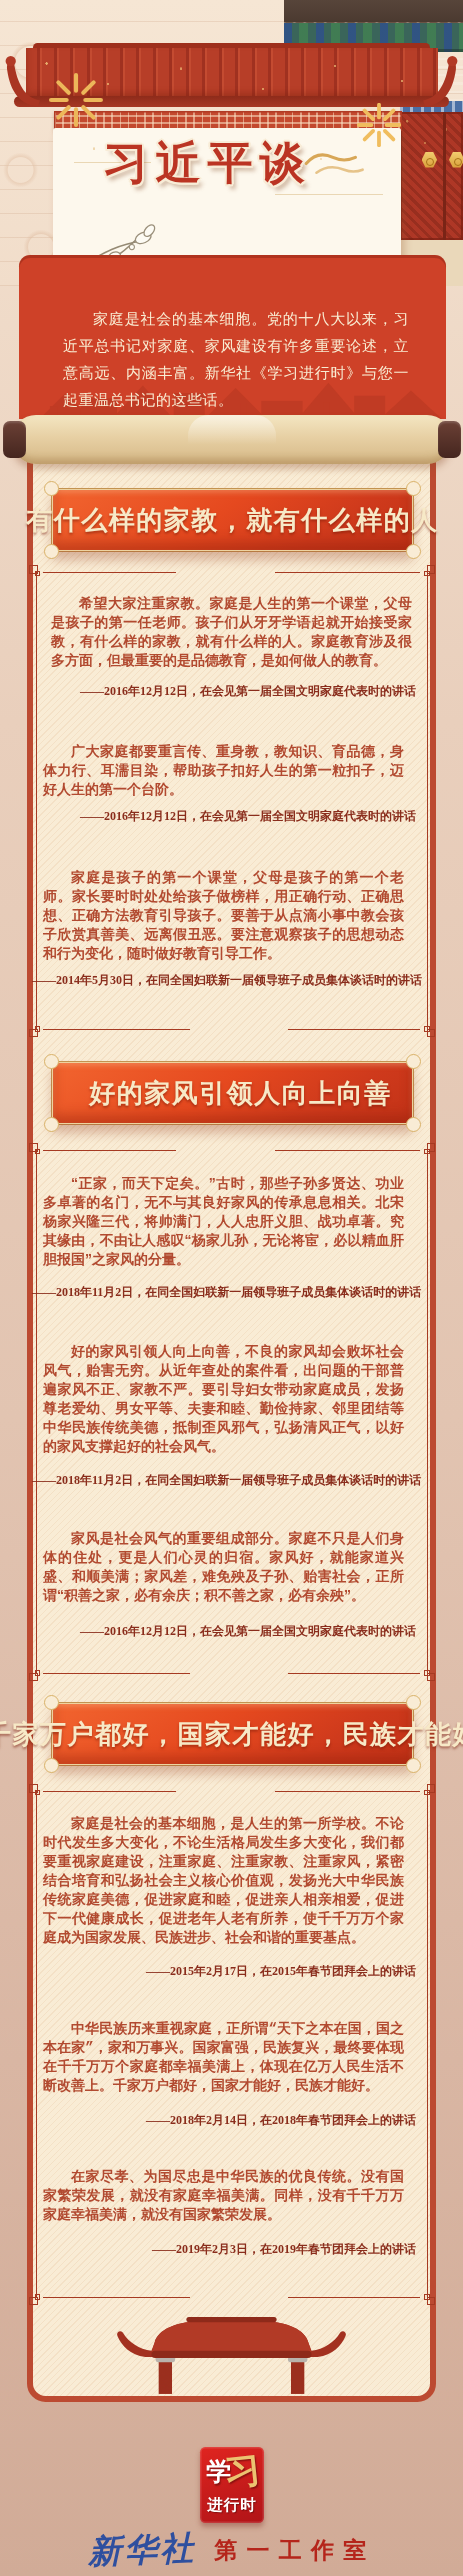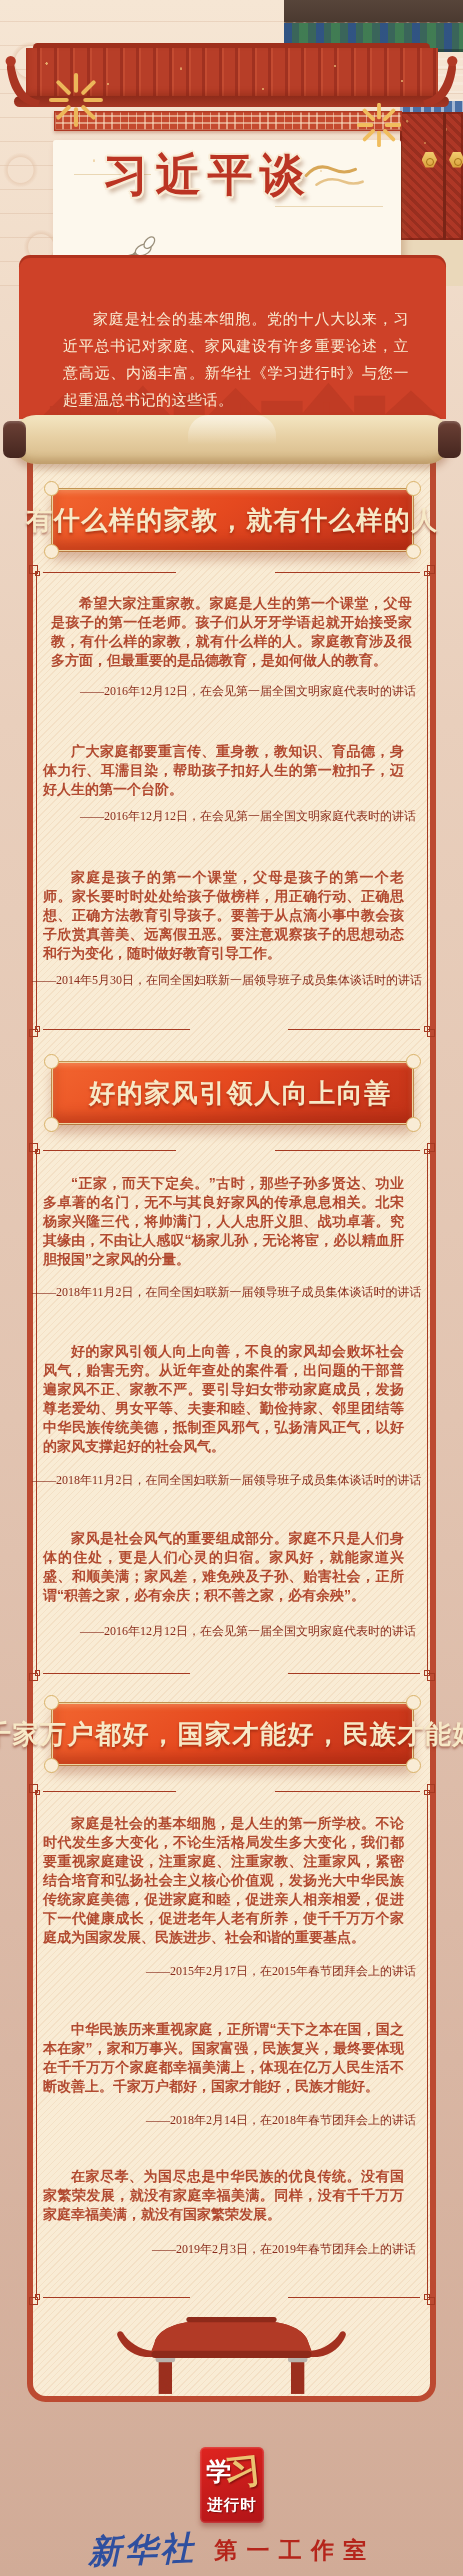--- a/index.html
+++ b/index.html
@@ -67,21 +67,21 @@
   .roof-curl.left{left:-4.1px;} .roof-curl.right{right:-4.1px;transform:scaleX(-1);}
 
   
   .lattice{position:absolute;left:54px;top:111px;width:348px;height:19.6px;background:#c44a2f;
     background-image:
       repeating-linear-gradient(90deg, rgba(250,226,196,.55) 0 1.5px, transparent 1.5px 8.2px),
       repeating-linear-gradient(0deg, rgba(250,226,196,.55) 0 1.5px, transparent 1.5px 7.2px);
     box-shadow:inset 0 0 0 1.5px #b03a24, 0 2.1px 3.1px rgba(150,70,40,.35);}
 
   
-  .board{position:absolute;left:53px;top:140px;width:348px;height:150px;background:#fdf8ed;border-radius:2.6px;
+  .board{position:absolute;left:53px;top:128px;width:348px;height:150px;background:#fdf8ed;border-radius:2.6px;
     box-shadow:3.1px 4.1px 7.2px rgba(150,90,50,.28);
     background-image:
       radial-gradient(circle 1px at 41px 20.6px, rgba(226,182,110,.5) 1px, transparent 1.5px),
       radial-gradient(circle 1px at 319px 129px, rgba(226,182,110,.5) 1px, transparent 1.5px),
       radial-gradient(circle 1px at 268px 31px, rgba(226,182,110,.4) 1px, transparent 1.5px);}
   .board-line{position:absolute;height:1px;background:#ead7b4;}
   .bl1{left:20.6px;top:34px;width:77px;} .bl2{left:222px;top:66px;width:108px;}
   .title-l1{position:absolute;left:20.6px;top:13.4px;width:268px;text-align:center;
     font-family:"Liberation Serif", serif;font-weight:900;font-size:45px;line-height:1;color:#bb3423;letter-spacing:7.2px;
     text-shadow:-2.1px 0 #f8ecd7,2.1px 0 #f8ecd7,0 -2.1px #f8ecd7,0 2.1px #f8ecd7,-1.5px -1.5px #f8ecd7,1.5px 1.5px #f8ecd7,-1.5px 1.5px #f8ecd7,1.5px -1.5px #f8ecd7,3.6px 4.6px 4.6px rgba(130,70,30,.4);}
@@ -139,30 +139,30 @@
   .orn i{position:absolute;display:block;border:1px solid #a63a22;background:transparent;}
   .orn .o1{width:6.7px;height:6.7px;} .orn .o2{width:3.6px;height:3.6px;}
   .o-tl{left:-8.2px;top:-7.2px;} .o-tl .o1{left:0;top:0;} .o-tl .o2{left:5.7px;top:5.7px;}
   .o-tr{right:-8.2px;top:-7.2px;} .o-tr .o1{right:0;top:0;} .o-tr .o2{right:5.7px;top:5.7px;}
   .o-bl{left:-8.2px;bottom:-7.2px;} .o-bl .o1{left:0;bottom:0;} .o-bl .o2{left:5.7px;bottom:5.7px;}
   .o-br{right:-8.2px;bottom:-7.2px;} .o-br .o1{right:0;bottom:0;} .o-br .o2{right:5.7px;bottom:5.7px;}
 
   
   .quote{position:absolute;left:43px;width:361px;font-size:14px;line-height:19px;font-weight:bold;
     color:#b24a30;text-align:justify;text-indent:2em;}
-  .attr{position:absolute;left:32px;width:387px;font-size:12px;line-height:15.5px;font-weight:normal;
+  .attr{position:absolute;left:32px;width:387px;font-size:12px;line-height:15.5px;font-weight:bold;
     font-family:"Liberation Serif", serif;color:#8a2d1c;text-align:right;padding-right:3.1px;white-space:nowrap;}
   .q1{top:594px;margin-left:8px;} .a1{top:684px;}
   .q2{top:742px;} .a2{top:809px;}
   .q3{top:868px;} .a3{top:973px;}
   .q4{top:1174px;} .a4{top:1285px;}
   .q5{top:1342px;} .a5{top:1473px;}
   .q6{top:1529px;} .a6{top:1624px;}
   .q7{top:1814px;} .a7{top:1964px;}
-  .q8{top:2020px;} .a8{top:2113px;}
+  .q8{top:2020px;font-family:Liberation Mono, monospace;} .a8{top:2113px;}
   .q9{top:2167px;} .a9{top:2242px;}
 
   
   .pavilion{position:absolute;left:114px;top:2316px;width:235px;height:80px;}
 
   
   .logo{position:absolute;left:200px;top:2447px;width:64px;height:76px;border-radius:5.2px;
     background:linear-gradient(160deg,#e02520,#b01317);
     box-shadow:inset 0 0 0 1.5px rgba(255,255,255,.14), 0 3.1px 5.2px rgba(120,40,30,.35);}
   .logo .xue{position:absolute;left:6.2px;top:8.2px;font-size:25px;font-weight:bold;color:#ffffff;

